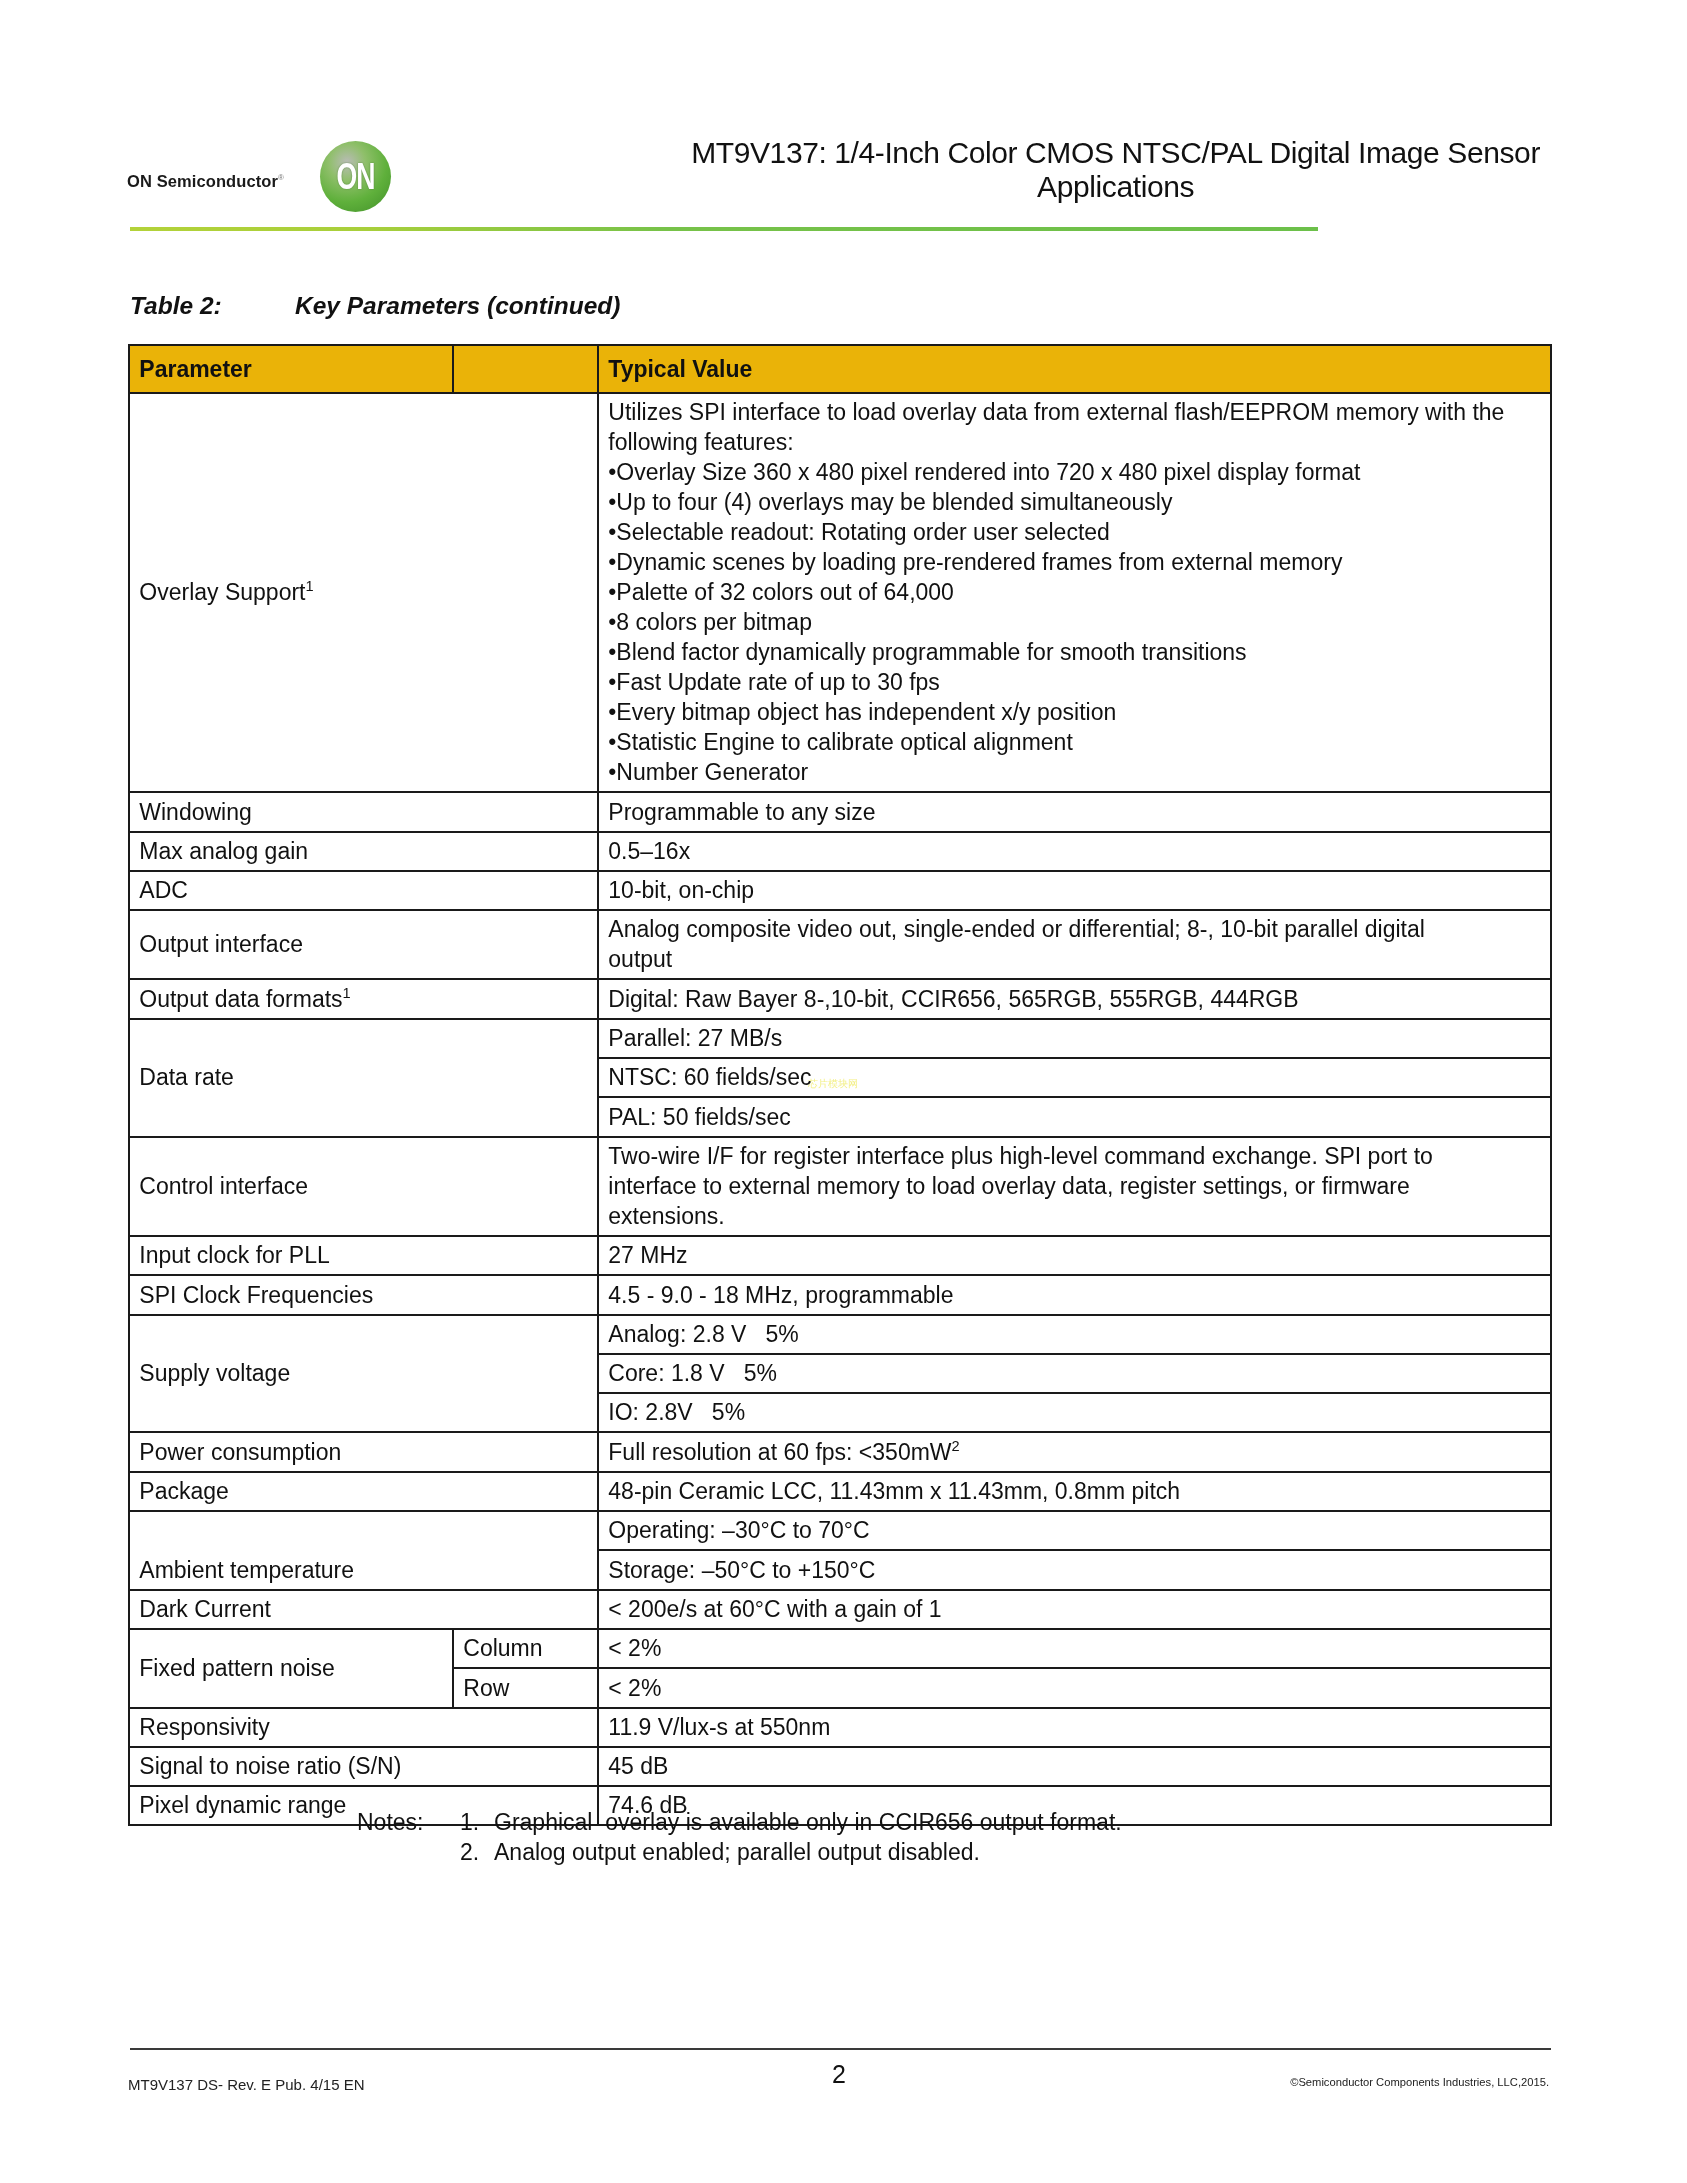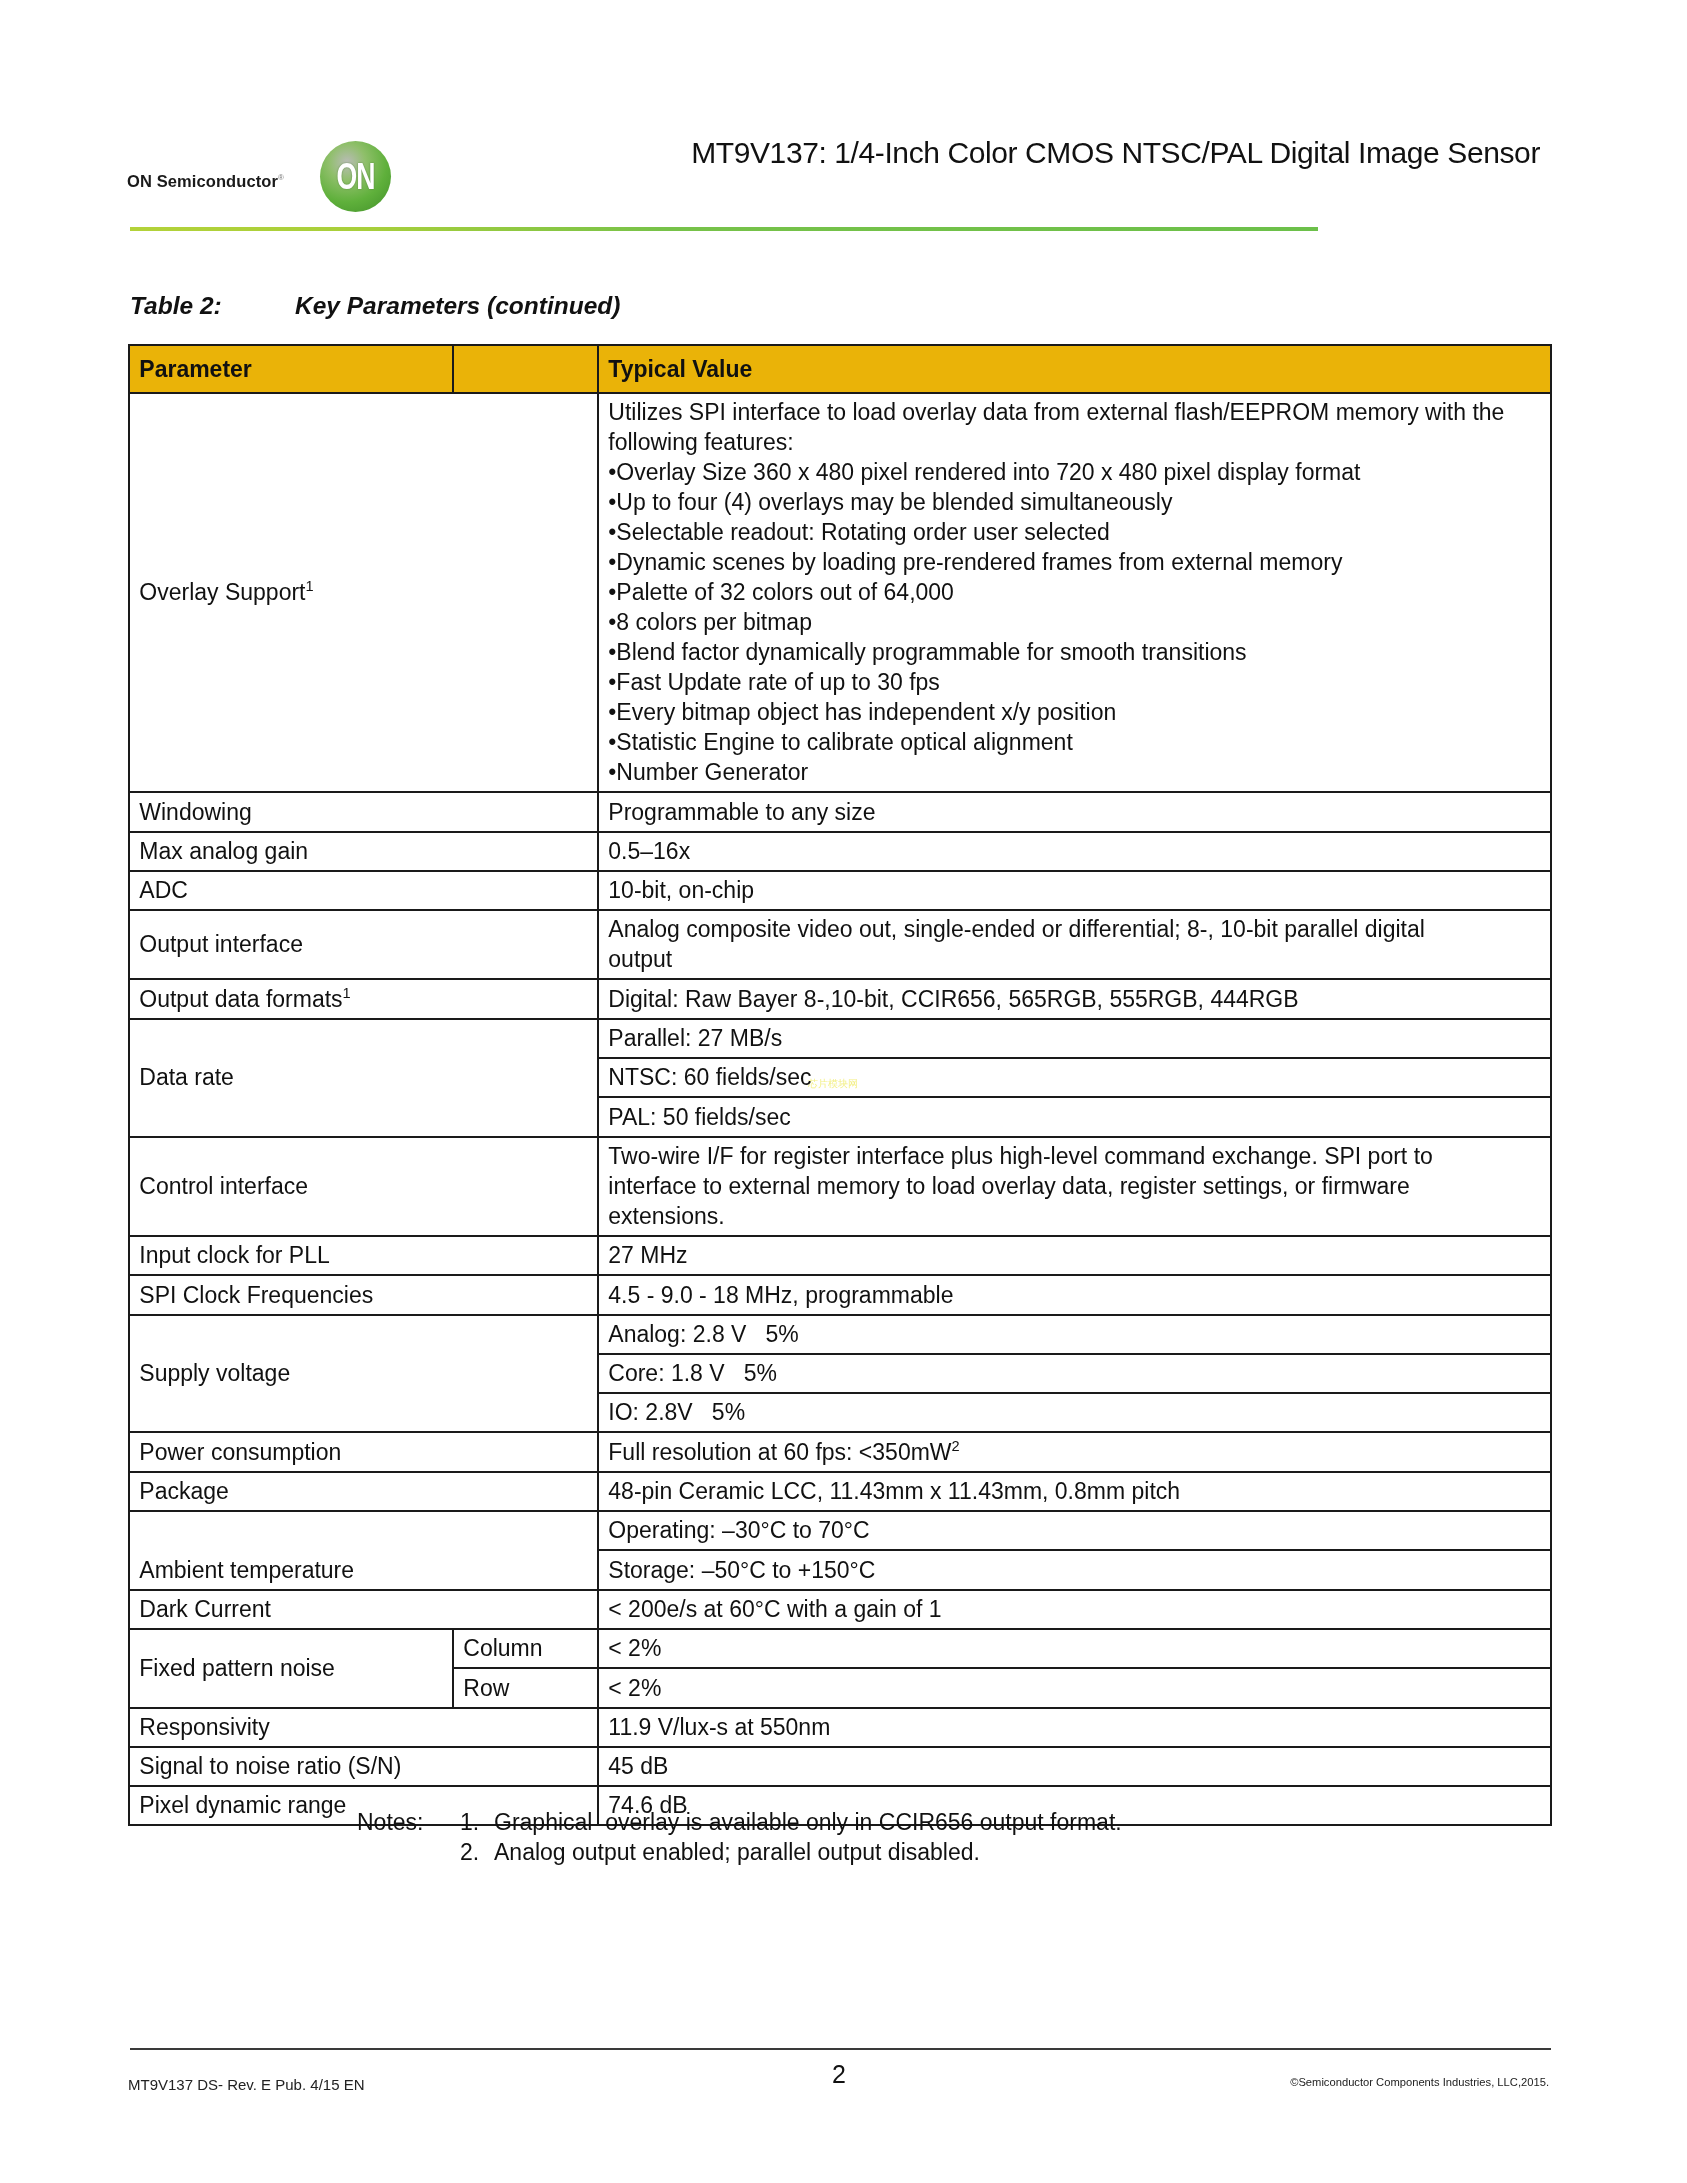--- a/index.html
+++ b/index.html
@@ -78,20 +78,21 @@
 </style>
 </head>
 <body>
 
 <div class="abs brand-text"><span>ON Semiconductor</span><sup>®</sup></div>
 <div class="abs logo">
     <span>ON</span>
   </div>
 <div class="abs doc-title">
   <div>MT9V137: 1/4-Inch Color CMOS NTSC/PAL Digital Image Sensor</div>
+  <div>Applications</div>
 </div>
 <div class="abs green-rule"></div>
 
 <div class="abs caption"><span class="cap-num">Table 2:</span><span>Key Parameters (continued)</span></div>
 
 <table class="abs spec-table">
   <colgroup>
       <col class="col1">
       <col class="col2">
       <col class="col3">

